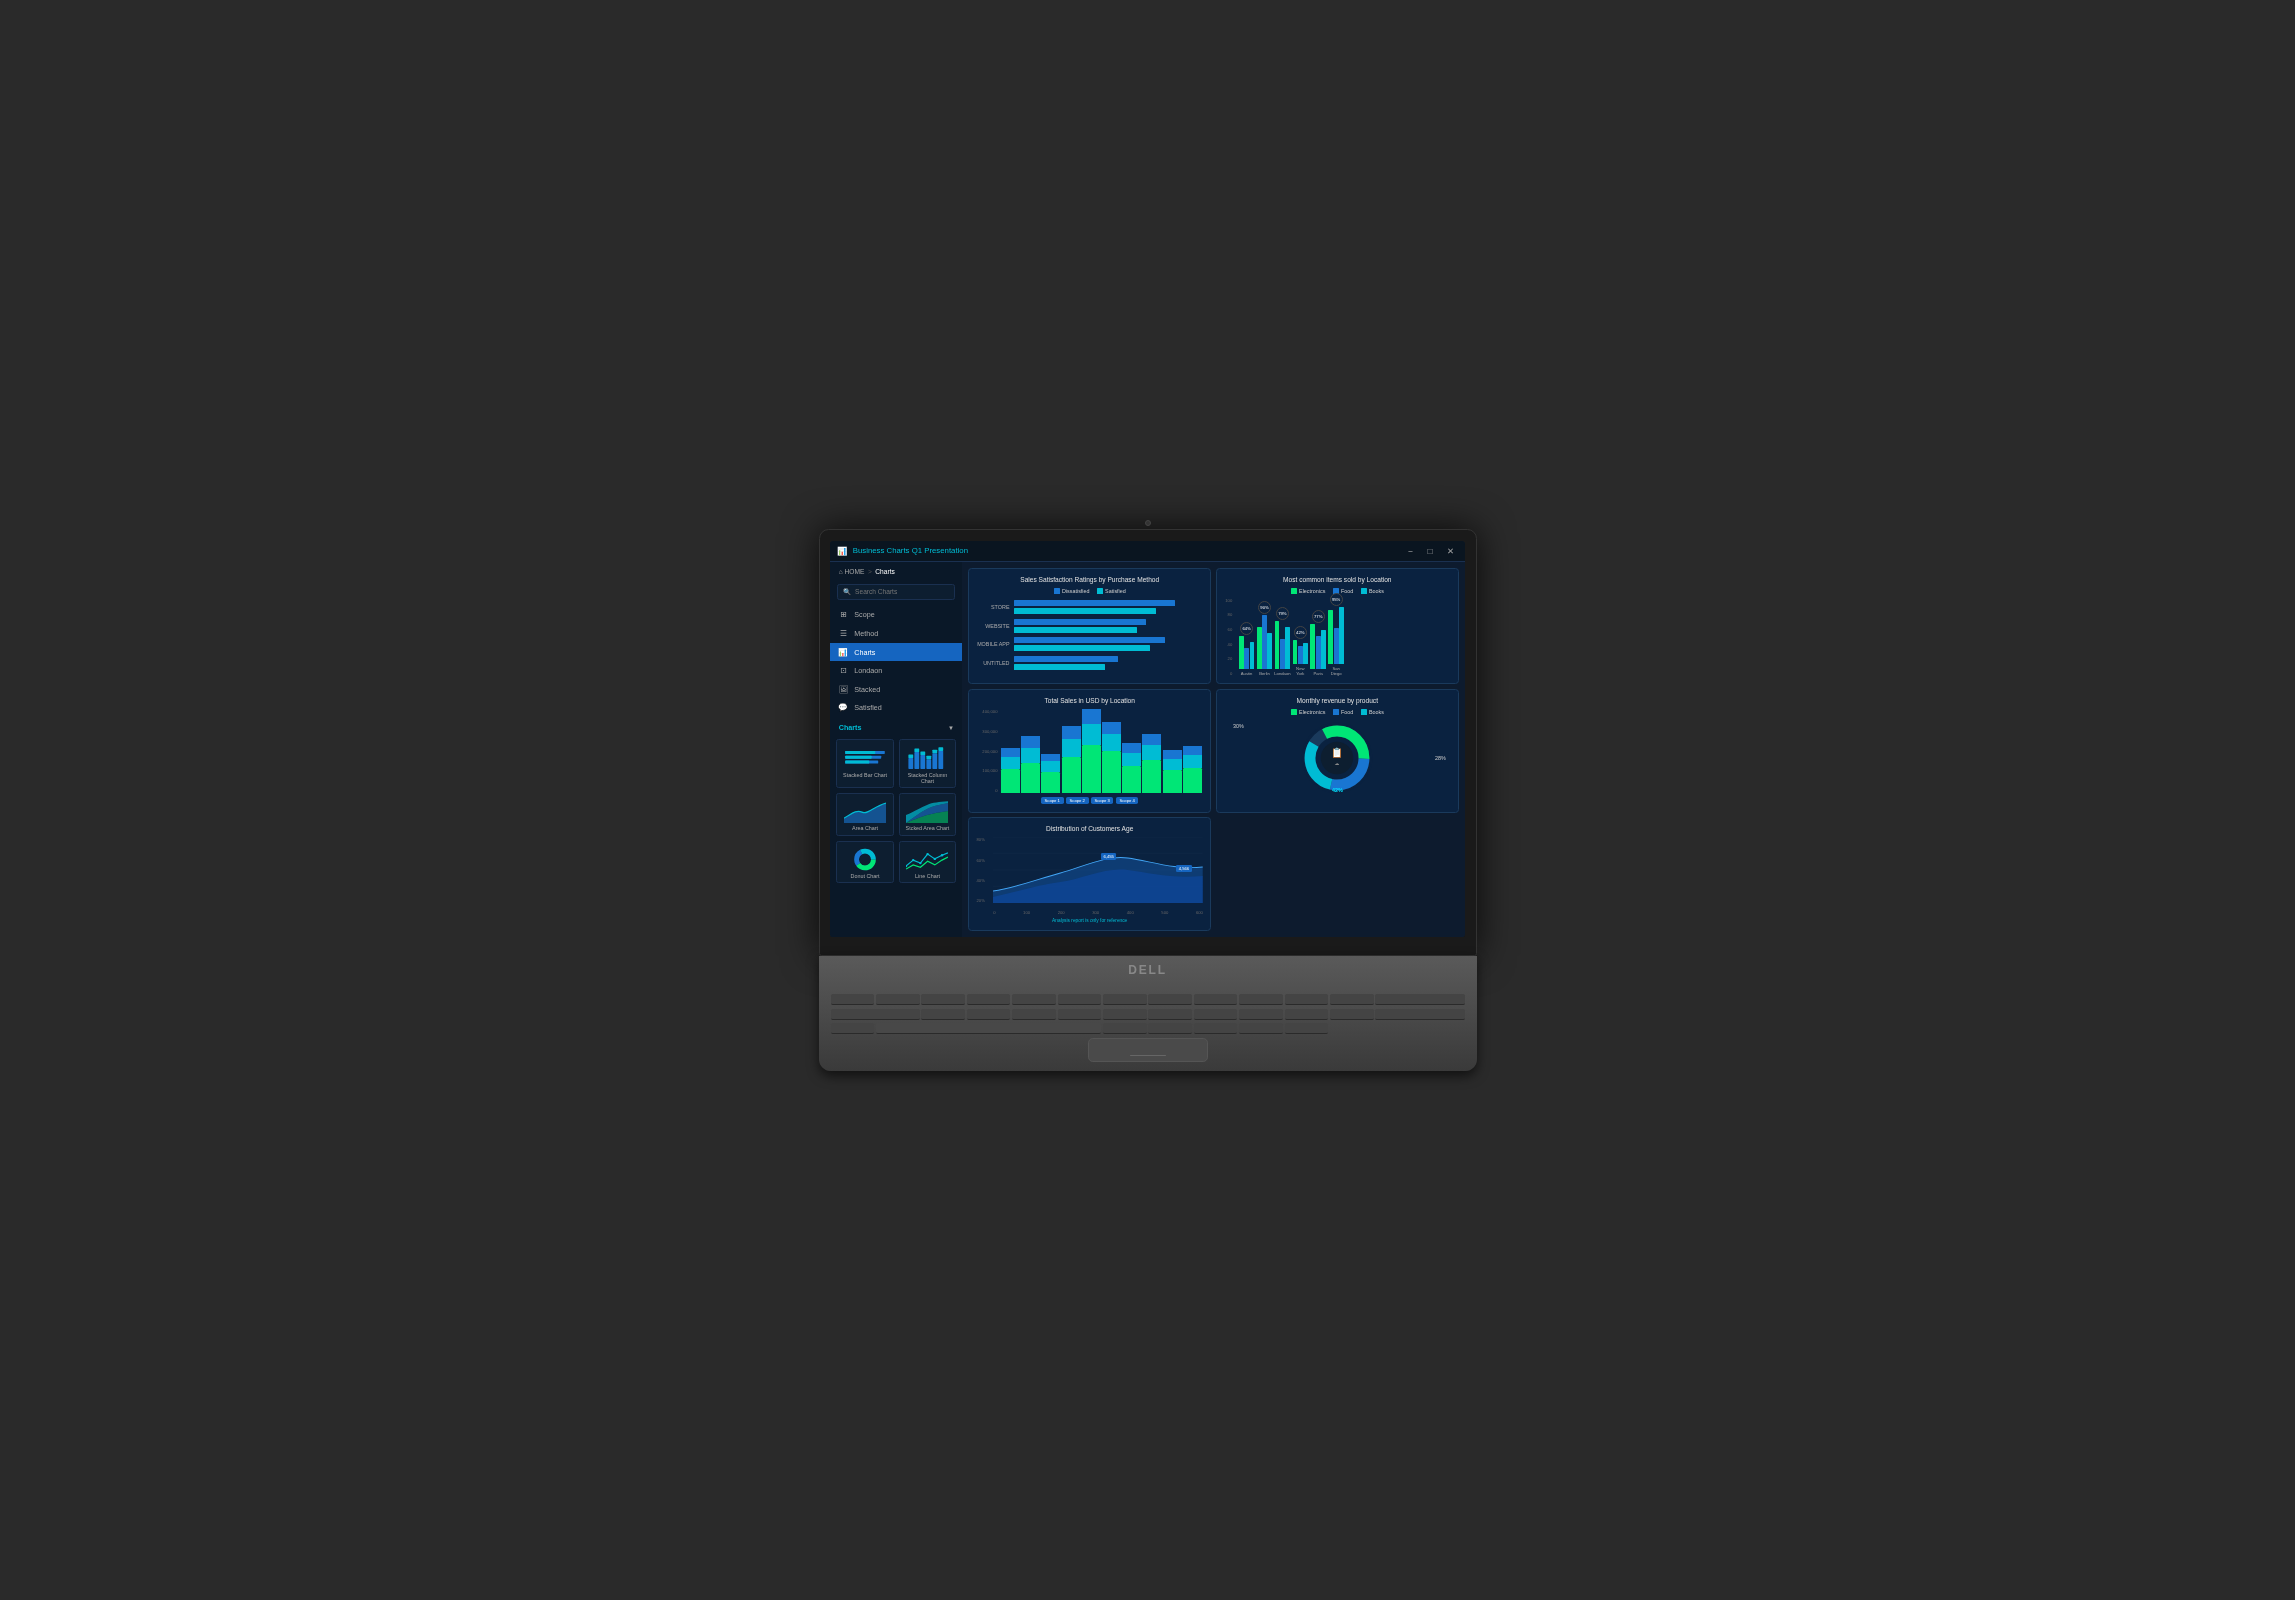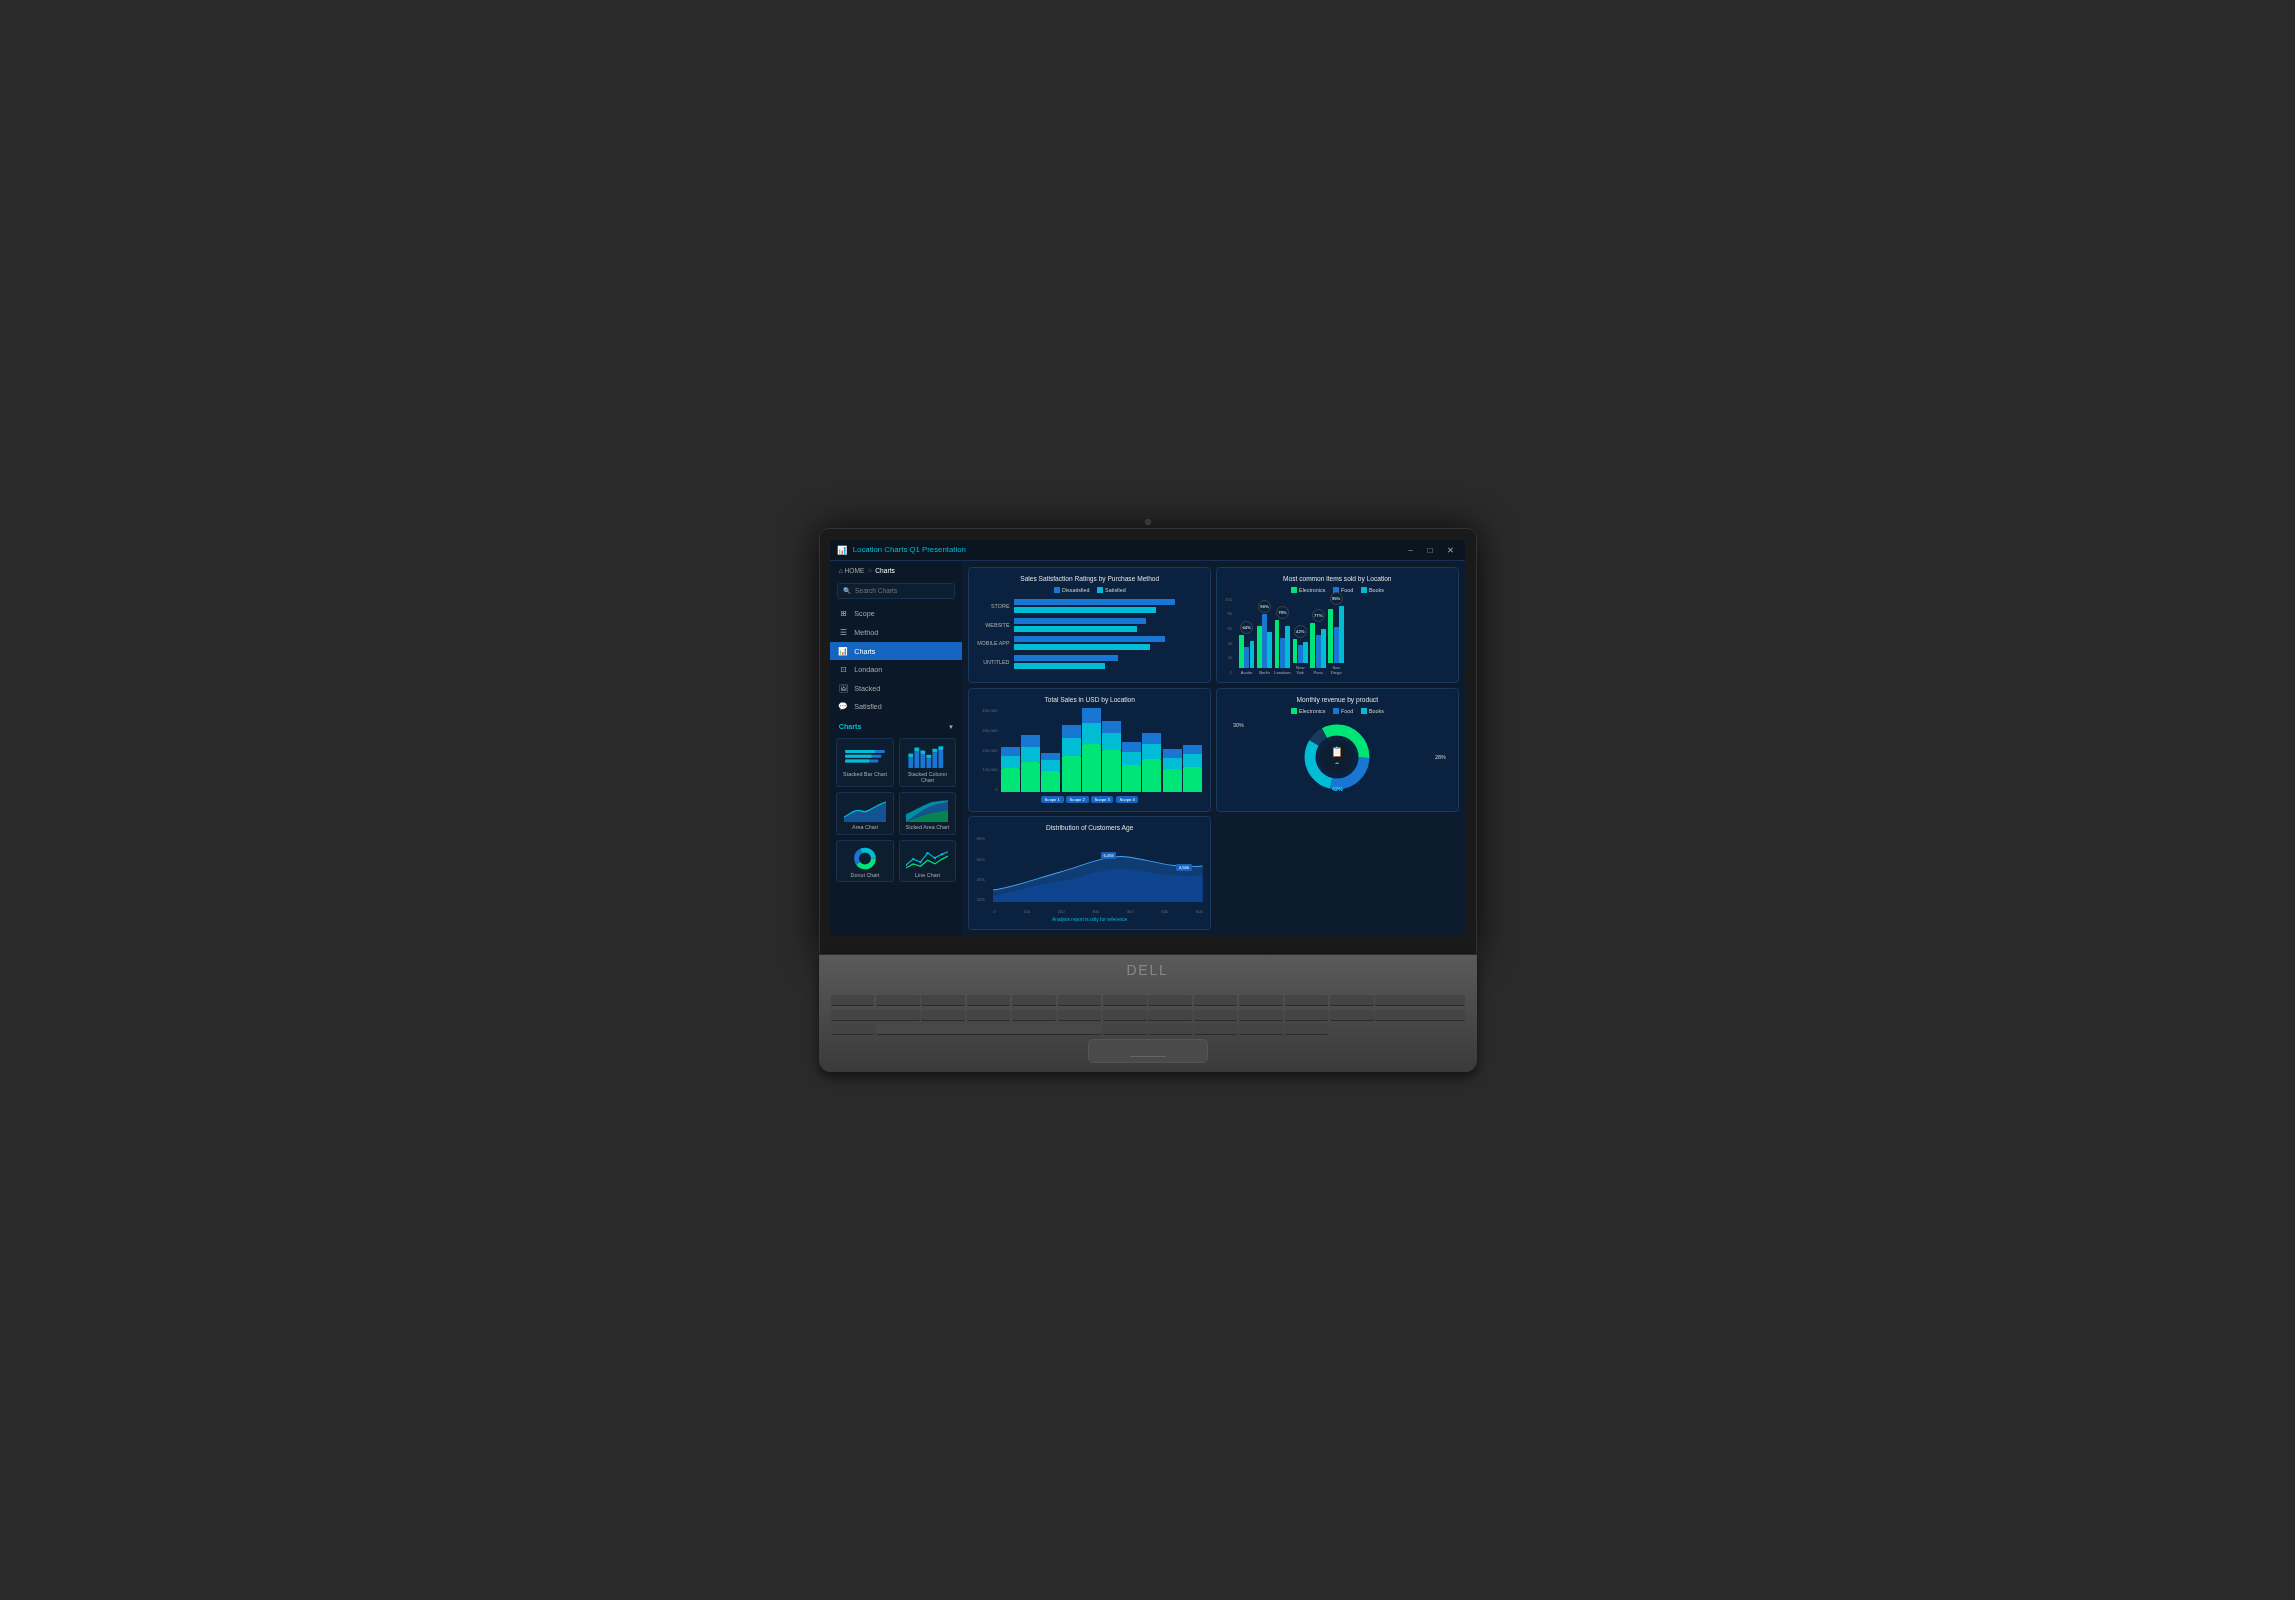--- a/index.html
+++ b/index.html
@@ -93,22 +93,22 @@
       transform: translateX(-50%);
       width: 36px;
       height: 1.2px;
       background: #666;
       border-radius: 1.2px;
     }
 
     .dell-logo {
       text-align: center;
       color: #888;
-      font-size: 14px;
-      font-weight: normal;
+      font-size: 12px;
+      font-weight: bold;
       letter-spacing: 1.8px;
       margin-bottom: 17px;
     }
 
     
     .app-window {
       width: 100%;
       height: 100%;
       display: flex;
       flex-direction: column;
@@ -463,21 +463,21 @@
 
 <div class="laptop-wrapper">
   <div class="laptop-screen-bezel">
     <div class="webcam"></div>
     <div class="laptop-screen">
 
       <div class="app-window">
 
         <div class="title-bar">
           <span class="title-bar-icon">📊</span>
-          <span class="title-bar-text">Location Charts Q1 Presentation</span>
+          <span class="title-bar-text">Business Charts Q1 Presentation</span>
           <div class="window-controls">
             <span class="win-btn">−</span>
             <span class="win-btn">□</span>
             <span class="win-btn close">✕</span>
           </div>
         </div>
 
         <div class="main-layout">
 
           <div class="sidebar">

